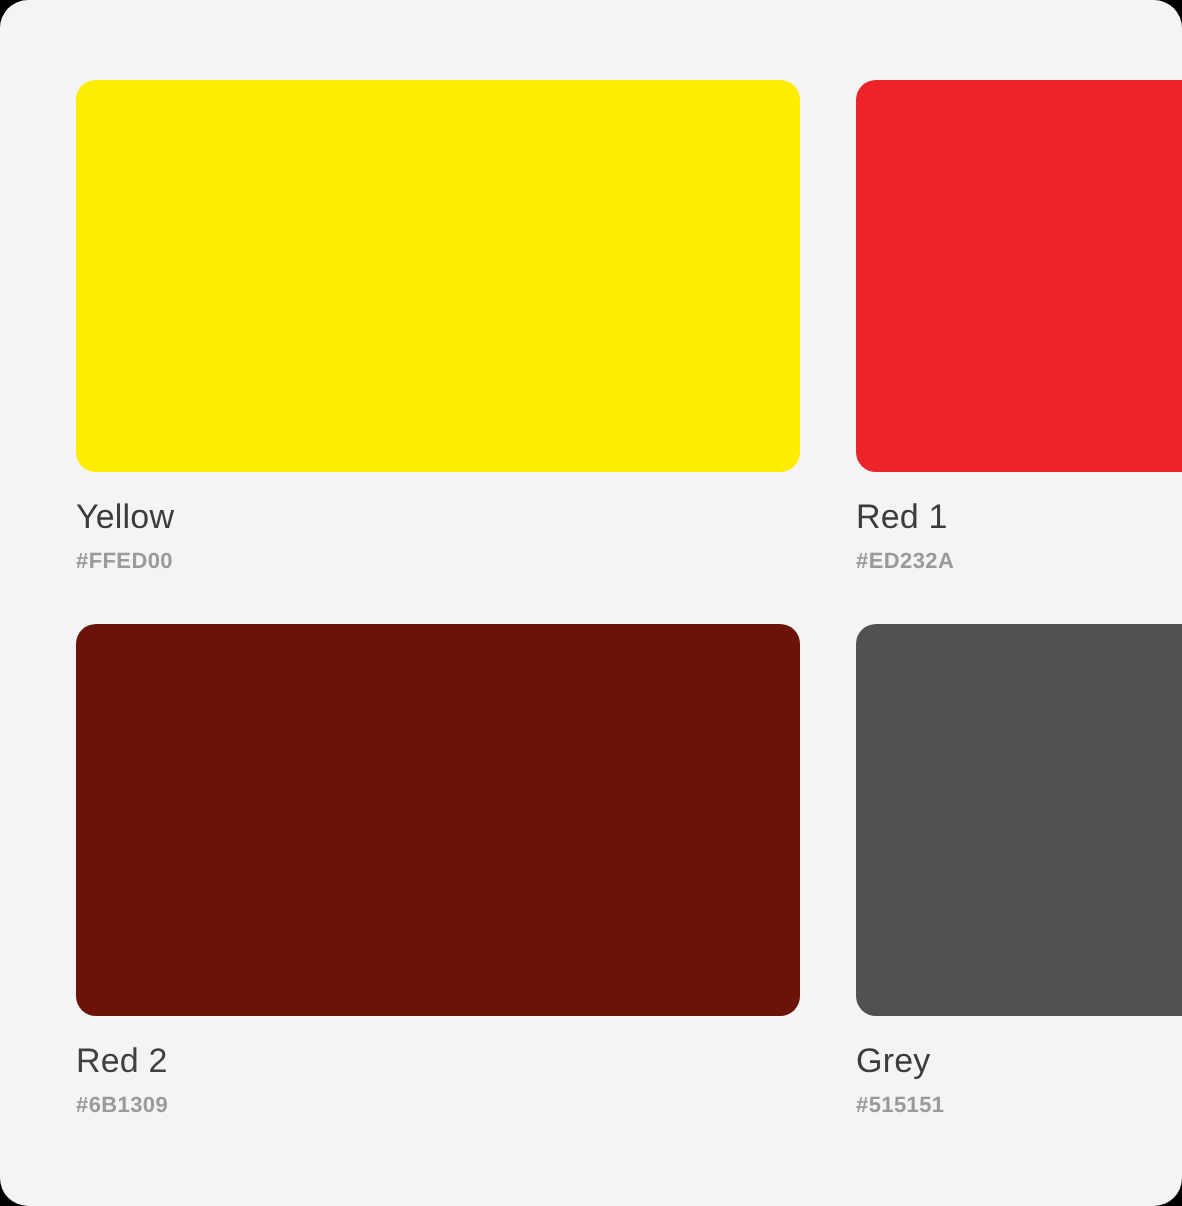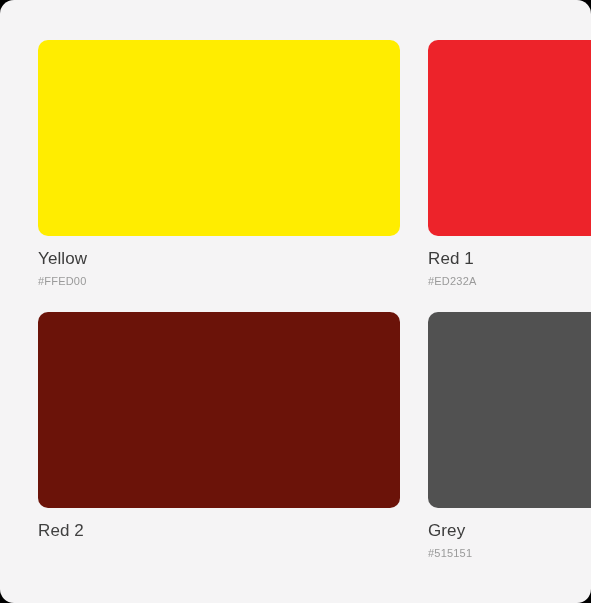--- a/index.html
+++ b/index.html
@@ -50,20 +50,21 @@
     white-space: nowrap;
   }
 
   .swatch-hex {
     margin-top: 5px;
     font-size: 11px;
     line-height: 14px;
     color: #9A9A9A;
     letter-spacing: 0.2px;
     white-space: nowrap;
+    font-weight: bold;
   }
 </style>
 </head>
 <body>
 
 <div id="page" style="background: rgb(245, 244, 245); border-radius: 14px;">
 
   <div id="palette-grid">
 
     <div class="swatch-card">
@@ -74,20 +75,21 @@
 
     <div class="swatch-card">
       <div class="swatch-chip" style="background: rgb(237, 35, 42);"></div>
       <div class="swatch-name" style="color: rgb(60, 60, 60);">Red 1</div>
       <div class="swatch-hex" style="color: rgb(154, 154, 154);">#ED232A</div>
     </div>
 
     <div class="swatch-card">
       <div class="swatch-chip" style="background: rgb(107, 19, 9);"></div>
       <div class="swatch-name" style="color: #404040;">Red 2</div>
+      <div class="swatch-hex" style="color: rgb(154, 154, 154);">#6B1309</div>
     </div>
 
     <div class="swatch-card">
       <div class="swatch-chip" style="background: rgb(81, 81, 81);"></div>
       <div class="swatch-name" style="color: rgb(60, 60, 60);">Grey</div>
       <div class="swatch-hex" style="color: rgb(154, 154, 154);">#515151</div>
     </div>
 
   </div>
 </div>

